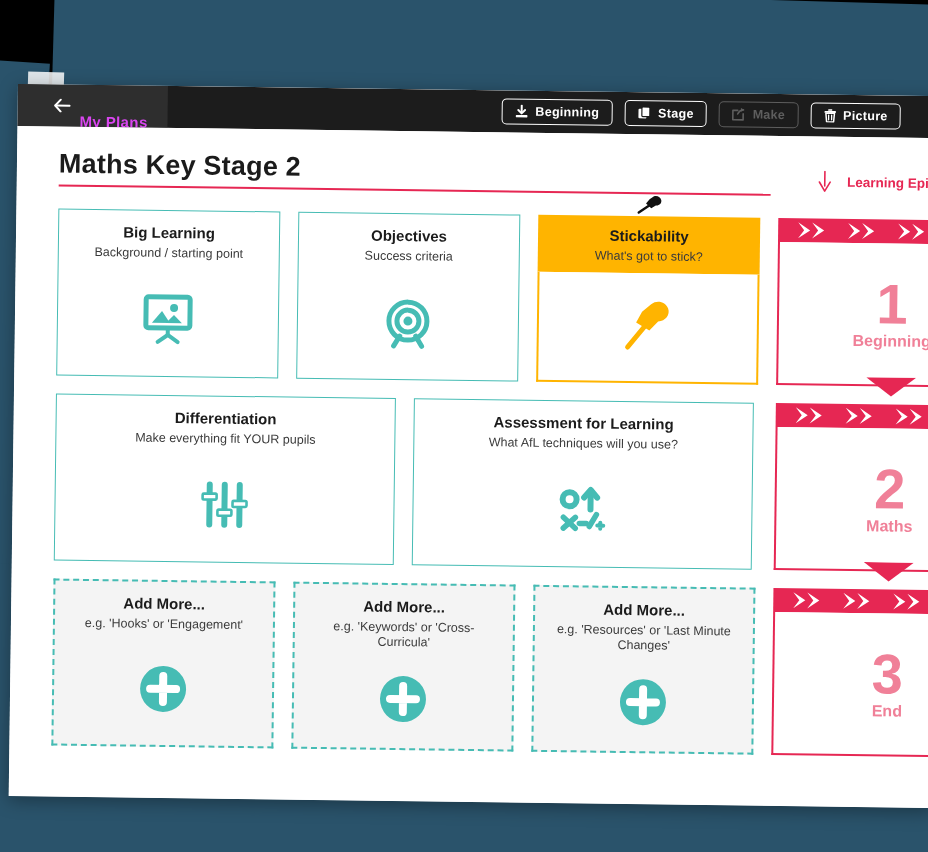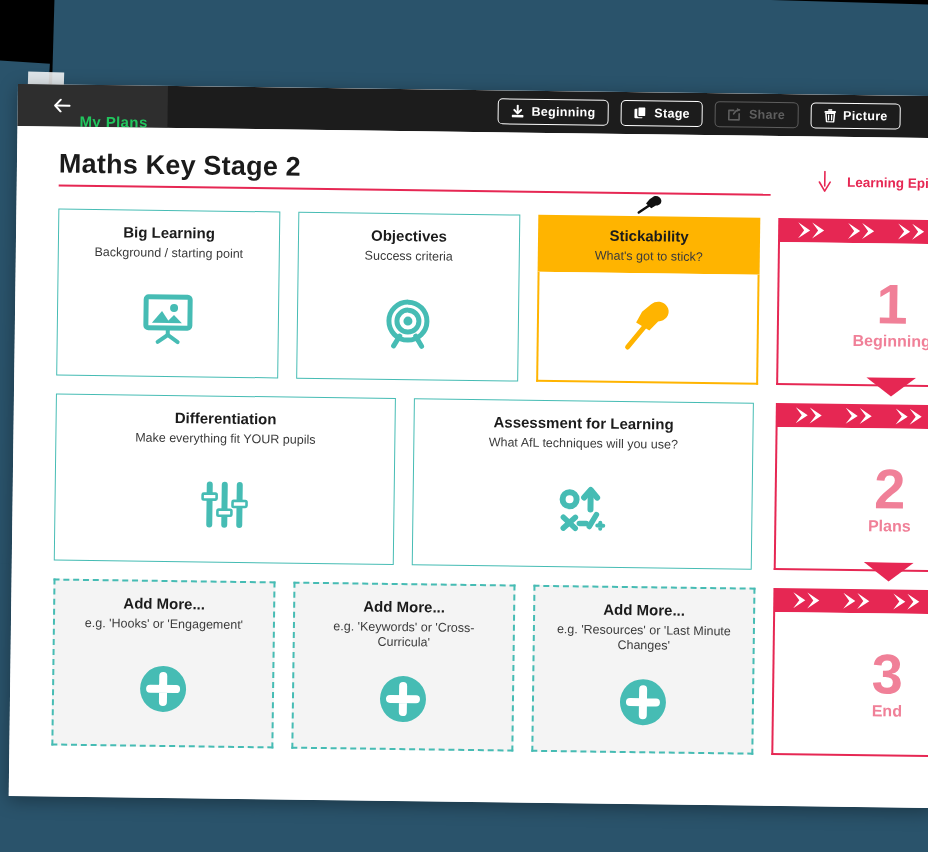--- a/index.html
+++ b/index.html
@@ -78,21 +78,21 @@
     background: #2e2e2e;
     display: flex;
     align-items: center;
     gap: 9px;
     padding-left: 36px;
     cursor: pointer;
   }
   .back-arrow { width: 17px; height: 14px; position: relative; flex: none; }
   .back-arrow svg { display: block; }
   .back-label {
-    color: #22c55e;
+    color: #d946ef;
     font-size: 15px;
     font-weight: bold;
     letter-spacing: .4px;
     white-space: nowrap;
     margin-top: 30px;
   }
 
   .topbar-actions {
     position: absolute;
     right: 42px; top: 0; height: 42px;
@@ -352,21 +352,21 @@
         </div>
 
         <div class="tbtn disabled">
           <span>
             <svg width="14" height="14" viewBox="0 0 14 14">
               <path d="M11.5 6.4 V12.4 H1.2 V3 H6" fill="none" stroke="#5e5e5e" stroke-width="1.6" stroke-linecap="round" stroke-linejoin="round"></path>
               <path d="M6 6.6 C7.4 3.6 9.4 2.6 11.6 2.4" fill="none" stroke="#5e5e5e" stroke-width="1.6" stroke-linecap="round"></path>
               <path d="M9.2 0.6 L13 2.5 L9.2 4.4 Z" fill="#5e5e5e"></path>
             </svg>
           </span>
-          <span>Share</span>
+          <span>Make</span>
         </div>
 
         <div class="tbtn">
           <span>
             <svg width="13" height="14" viewBox="0 0 13 14">
               <rect x="0.8" y="2.4" width="11.4" height="1.9" rx="0.5" fill="#fff"></rect>
               <rect x="4.4" y="0.6" width="4.2" height="1.6" rx="0.5" fill="#fff"></rect>
               <path d="M2.2 4.6 H10.8 L10 13.2 H3 Z" fill="none" stroke="#fff" stroke-width="1.5" stroke-linejoin="round"></path>
               <path d="M5 6.6 V11.2 M8 6.6 V11.2" stroke="#fff" stroke-width="1.3" stroke-linecap="round"></path>
             </svg>
@@ -561,21 +561,21 @@
                   <path d="M66 4 L78 12 L66 20 L72 12 Z"></path>
                   <path d="M102 4 L114 12 L102 20 L108 12 Z"></path>
                   <path d="M116 4 L128 12 L116 20 L122 12 Z"></path>
                   <path d="M152 4 L164 12 L152 20 L158 12 Z"></path>
                   <path d="M166 4 L178 12 L166 20 L172 12 Z"></path>
                 </g>
               </svg>
             </div>
             <div class="ep-body">
               <div class="ep-num">2</div>
-              <div class="ep-name">Plans</div>
+              <div class="ep-name">Maths</div>
               <span class="ep-arrow">
                 <svg width="50" height="20" viewBox="0 0 50 20">
                   <path d="M0 0 H50 L25 19 Z" fill="#e62753"></path>
                 </svg>
               </span>
             </div>
           </div>
 
           <div class="episode">
             <div class="ep-head">

